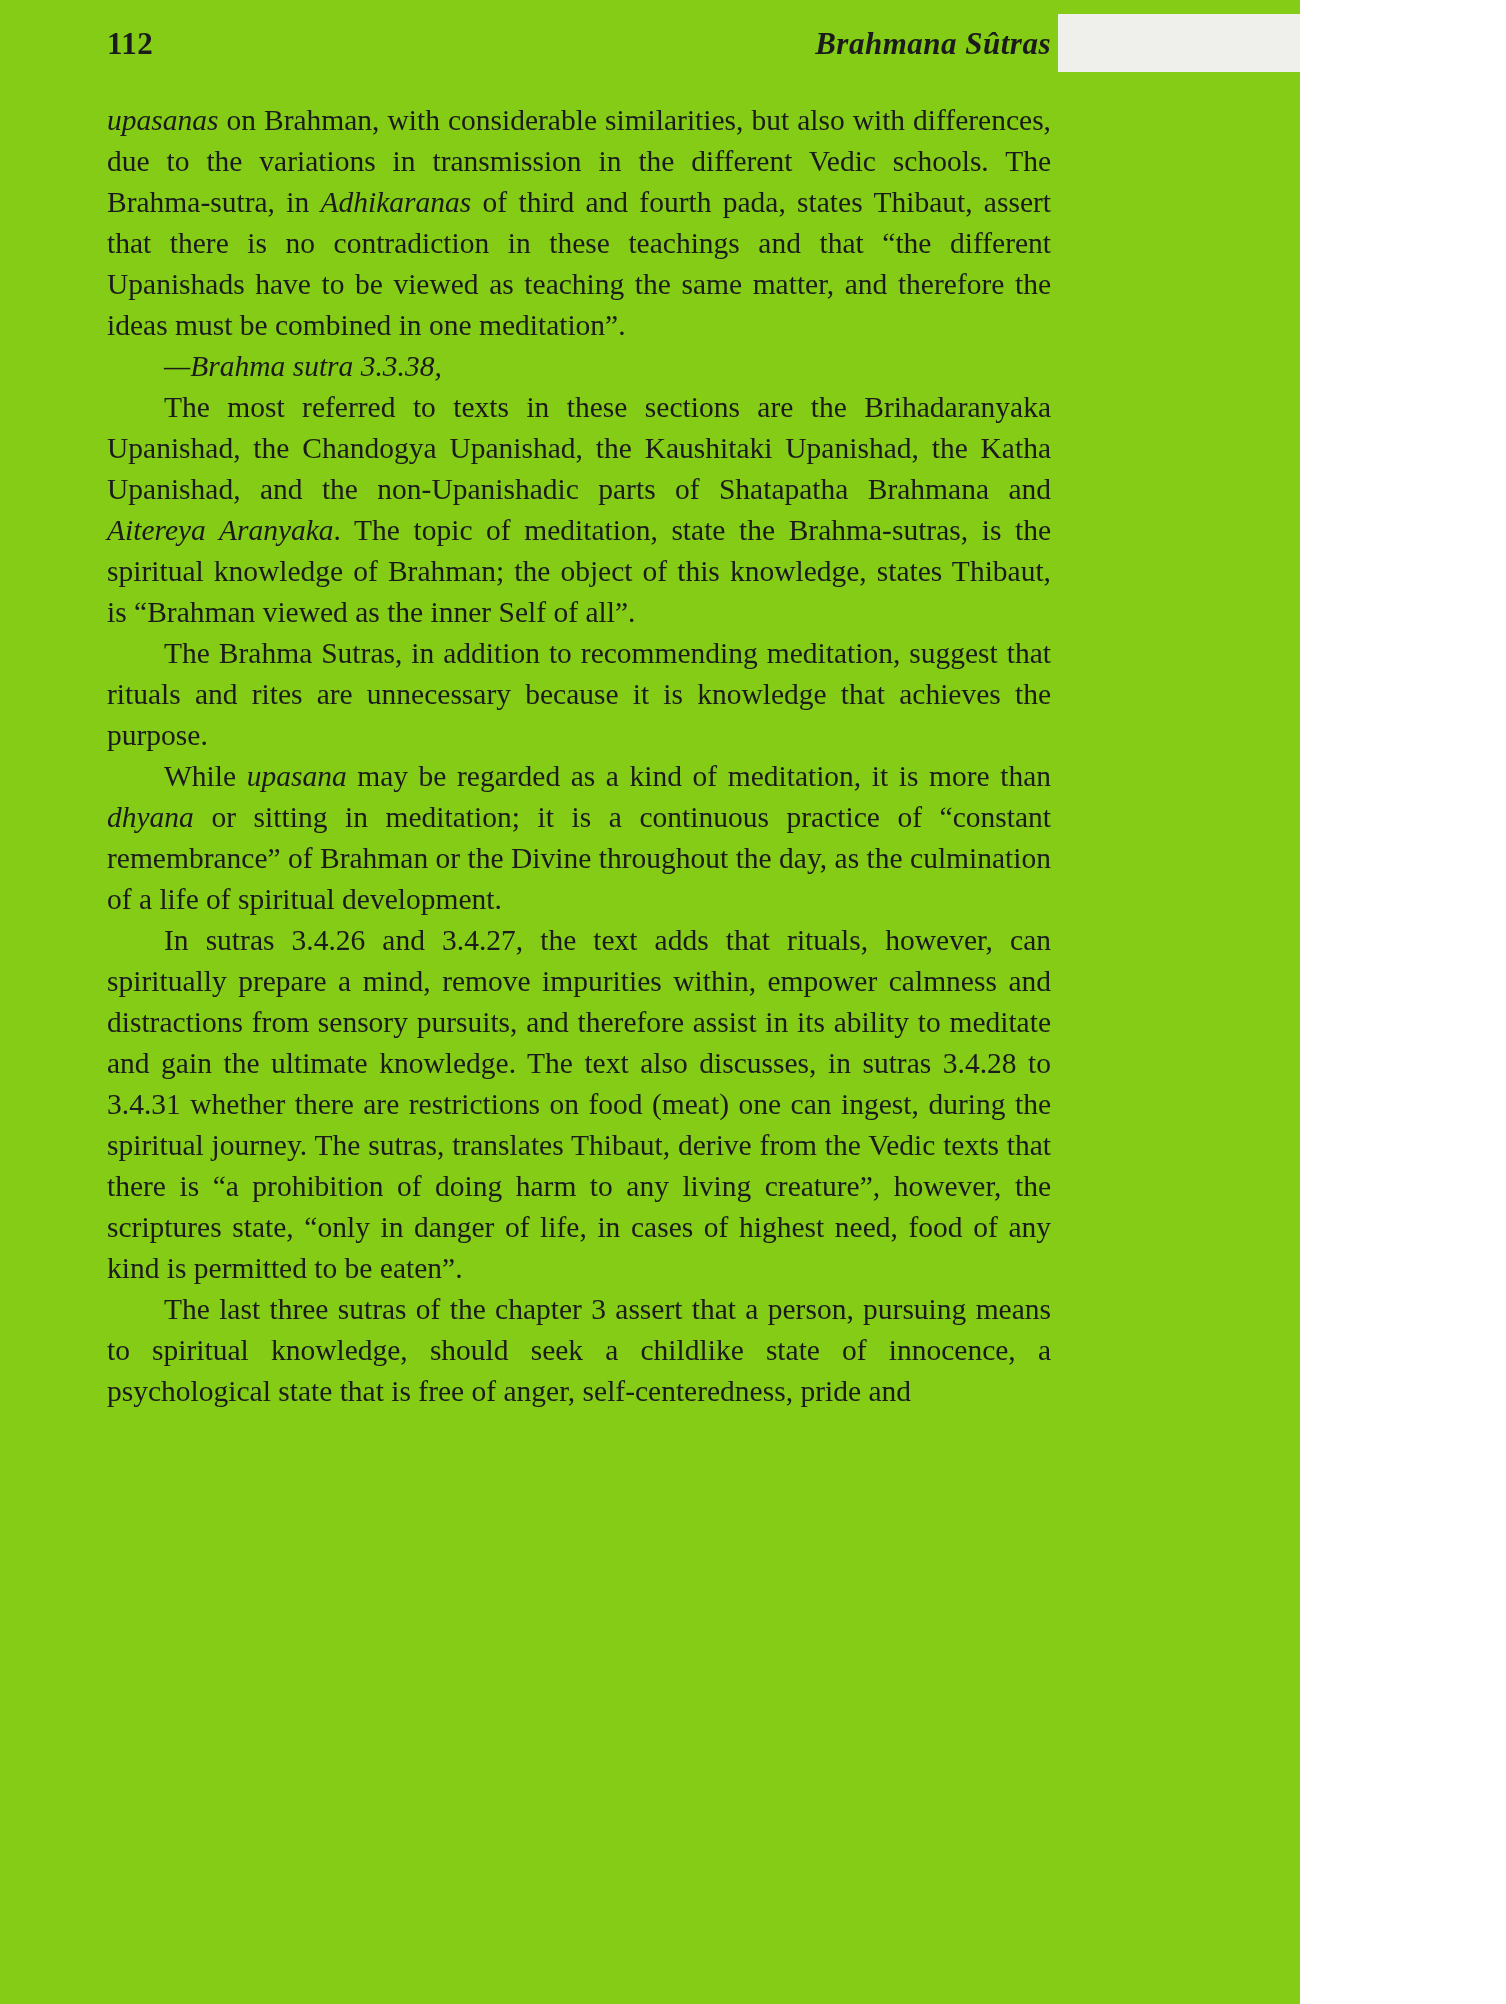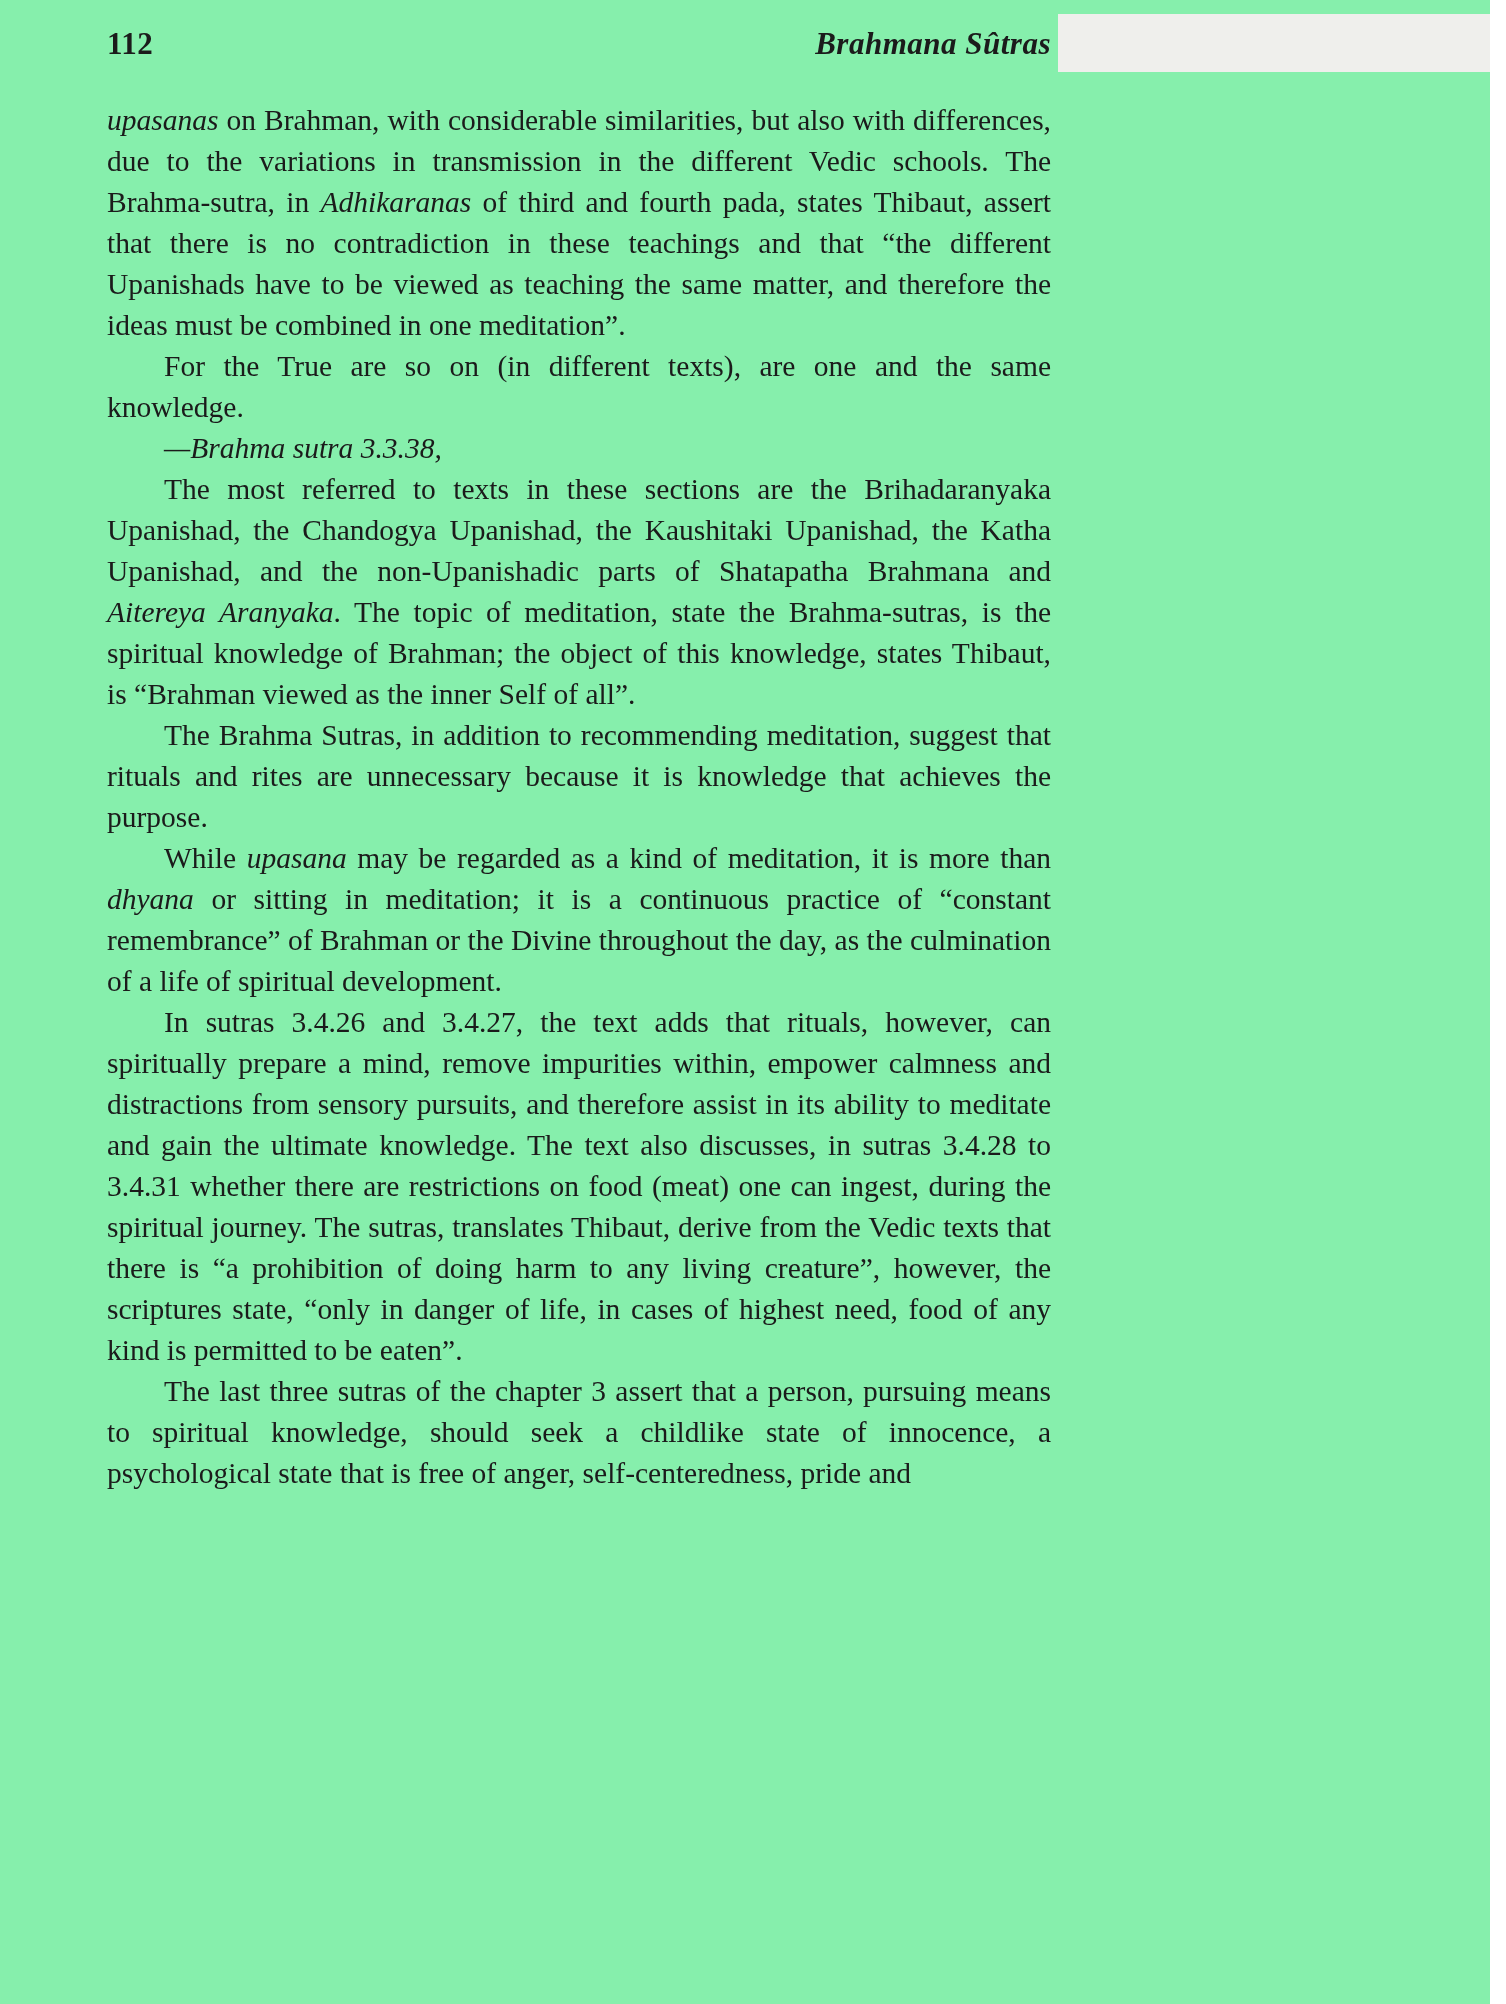--- a/index.html
+++ b/index.html
@@ -2,23 +2,23 @@
 <html><head>
 <meta charset="utf-8">
 <style>
   html, body {
     margin: 0;
     padding: 0;
     background: #ffffff;
   }
   .page {
     position: relative;
-    width: 1490px;
+    width: 1300px;
     height: 2004px;
-    background: #86efac;
+    background: #84cc16;
     overflow: hidden;
     font-family: "Liberation Serif", "DejaVu Serif", serif;
     color: #1b1b1b;
     box-sizing: border-box;
   }
   .scan-shade {
     position: absolute;
     top: 14px;
     left: 1058px;
     width: 448px;
@@ -68,21 +68,20 @@
 
 <div class="page">
   <div class="scan-shade"></div>
   <div class="content">
     <header class="page-header">
       <span class="page-number">112</span>
       <span class="running-title">Brahmana Sûtras</span>
     </header>
     <main class="body-text" id="paragraphs">
         <p class=""><span class="it">upasanas</span><span> on Brahman, with considerable similarities, but also with differences, due to the variations in transmission in the different Vedic schools. The Brahma-sutra, in </span><span class="it">Adhikaranas</span><span> of third and fourth pada, states Thibaut, assert that there is no contradiction in these teachings and that “the different Upanishads have to be viewed as teaching the same matter, and therefore the ideas must be combined in one meditation”.</span></p>
-        <p class="indent"><span>For the True are so on (in different texts), are one and the same knowledge.</span></p>
         <p class="indent"><span class="it">—Brahma sutra 3.3.38,</span></p>
         <p class="indent"><span>The most referred to texts in these sections are the Brihadaranyaka Upanishad, the Chandogya Upanishad, the Kaushitaki Upanishad, the Katha Upanishad, and the non-Upanishadic parts of Shatapatha Brahmana and </span><span class="it">Aitereya Aranyaka</span><span>. The topic of meditation, state the Brahma-sutras, is the spiritual knowledge of Brahman; the object of this knowledge, states Thibaut, is “Brahman viewed as the inner Self of all”.</span></p>
         <p class="indent"><span>The Brahma Sutras, in addition to recommending meditation, suggest that rituals and rites are unnecessary because it is knowledge that achieves the purpose.</span></p>
         <p class="indent"><span>While </span><span class="it">upasana</span><span> may be regarded as a kind of meditation, it is more than </span><span class="it">dhyana</span><span> or sitting in meditation; it is a continuous practice of “constant remembrance” of Brahman or the Divine throughout the day, as the culmination of a life of spiritual development.</span></p>
         <p class="indent"><span>In sutras 3.4.26 and 3.4.27, the text adds that rituals, however, can spiritually prepare a mind, remove impurities within, empower calmness and distractions from sensory pursuits, and therefore assist in its ability to meditate and gain the ultimate knowledge. The text also discusses, in sutras 3.4.28 to 3.4.31 whether there are restrictions on food (meat) one can ingest, during the spiritual journey. The sutras, translates Thibaut, derive from the Vedic texts that there is “a prohibition of doing harm to any living creature”, however, the scriptures state, “only in danger of life, in cases of highest need, food of any kind is permitted to be eaten”.</span></p>
         <p class="indent"><span>The last three sutras of the chapter 3 assert that a person, pursuing means to spiritual knowledge, should seek a childlike state of innocence, a psychological state that is free of anger, self-centeredness, pride and</span></p>
       </main>
   </div>
 </div>
 

